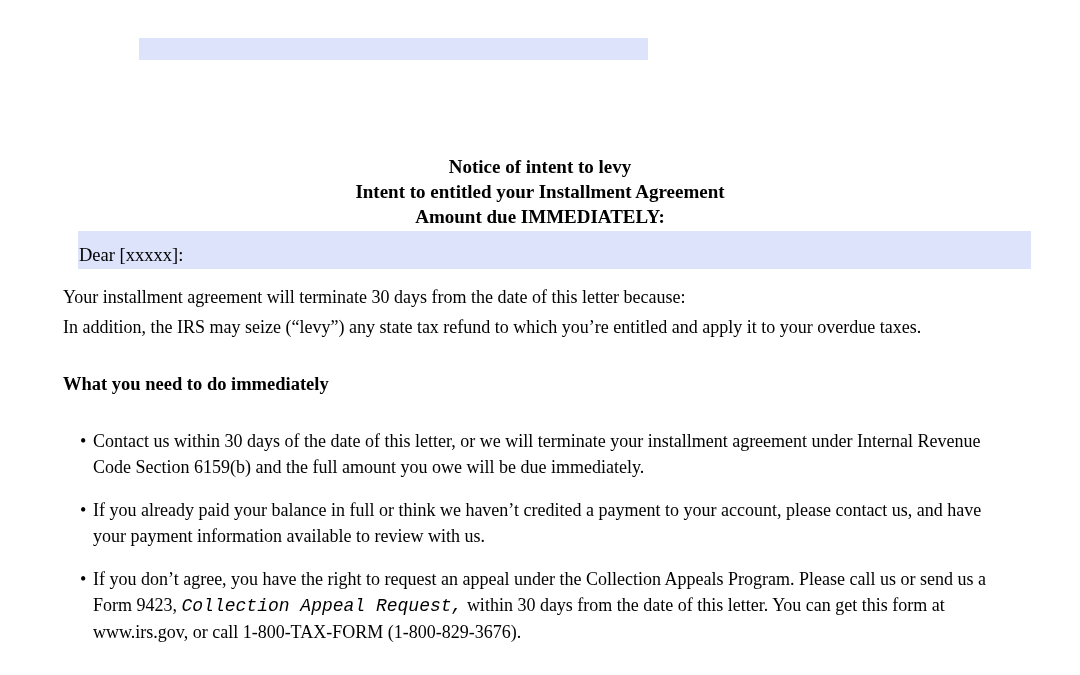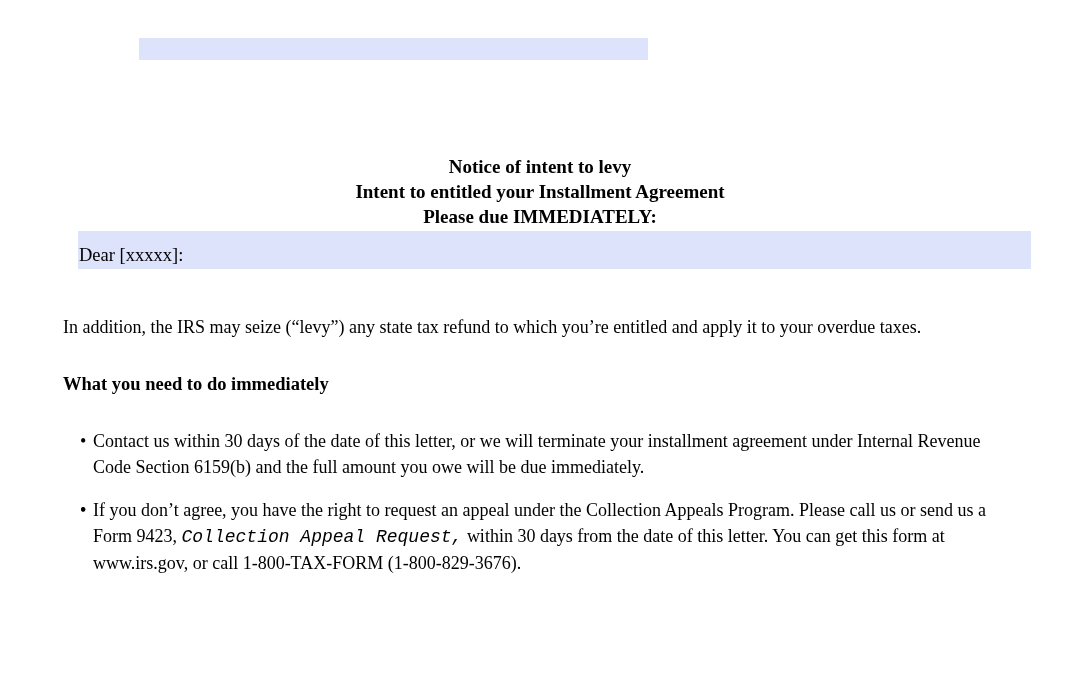--- a/index.html
+++ b/index.html
@@ -73,40 +73,41 @@
 </head>
 <body>
 
 <div class="page">
 
   <div class="top-highlight" style="background: rgb(222, 227, 252);"></div>
 
   <div class="heading">
     <div>Notice of intent to levy</div>
     <div>Intent to entitled your Installment Agreement</div>
-    <div>Please due IMMEDIATELY:</div>
+    <div>Amount due IMMEDIATELY:</div>
   </div>
 
   <div class="salutation" style="background: rgb(222, 227, 252);">
     <span>Dear [xxxxx]:</span>
   </div>
 
+  <p class="para para-1">Your installment agreement will terminate 30 days from the date of this letter because:</p>
 
   <p class="para para-2">In addition, the IRS may seize (“levy”) any state tax refund to which you’re entitled and apply it to your overdue taxes.</p>
 
   <h2 class="section-heading">What you need to do immediately</h2>
 
   <ul class="bullets">
     <li>
       <span class="bullet-glyph">•</span>
       <span>Contact us within 30 days of the date of this letter, or we will terminate your installment agreement under Internal Revenue Code Section 6159(b) and the full amount you owe will be due immediately.</span><span class="it"></span><span></span>
     </li>
     <li>
       <span class="bullet-glyph">•</span>
-      <span class="it"></span><span></span>
+      <span>If you already paid your balance in full or think we haven’t credited a payment to your account, please contact us, and have your payment information available to review with us.</span><span class="it"></span><span></span>
     </li>
     <li>
       <span class="bullet-glyph">•</span>
       <span>If you don’t agree, you have the right to request an appeal under the Collection Appeals Program. Please call us or send us a Form 9423, </span><span class="it">Collection Appeal Request,</span><span> within 30 days from the date of this letter. You can get this form at www.irs.gov, or call 1-800-TAX-FORM (1-800-829-3676).</span>
     </li>
   </ul>
 
 </div>
 
 </body></html>

